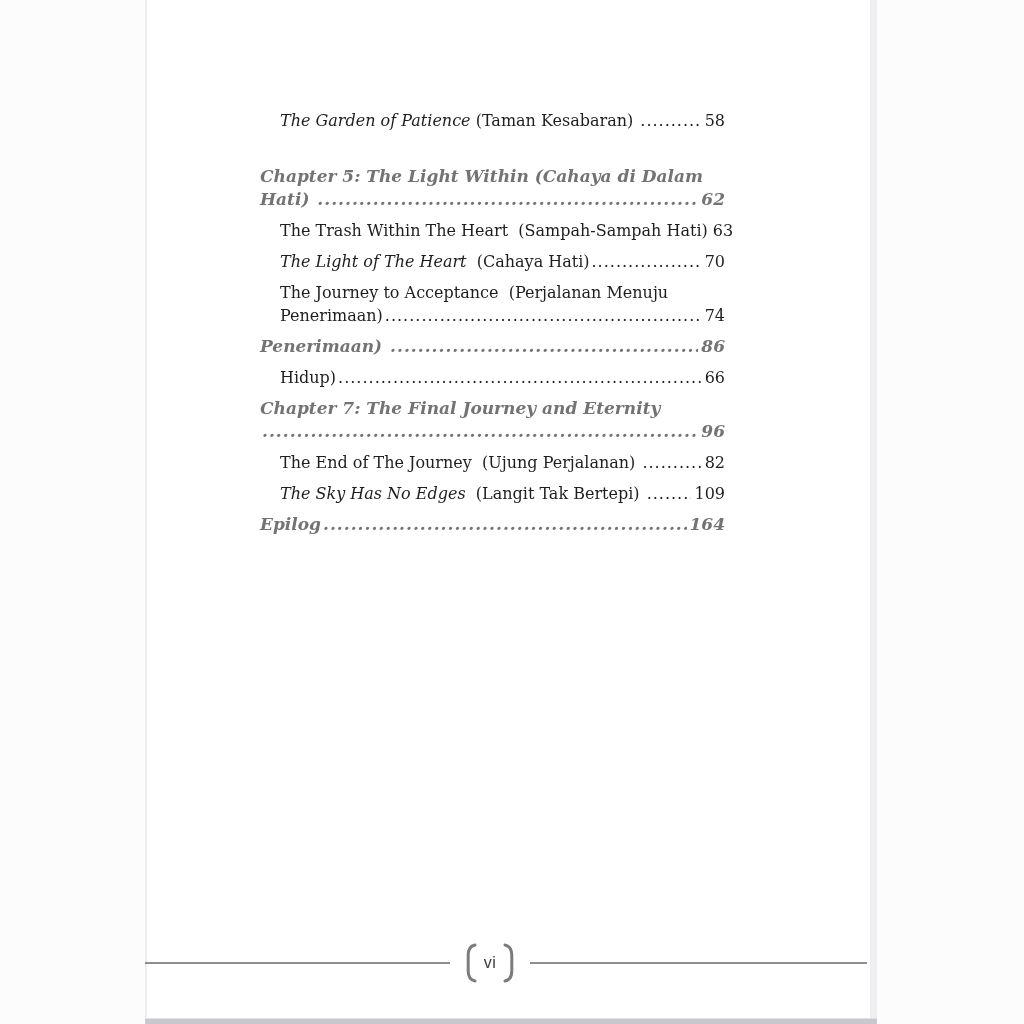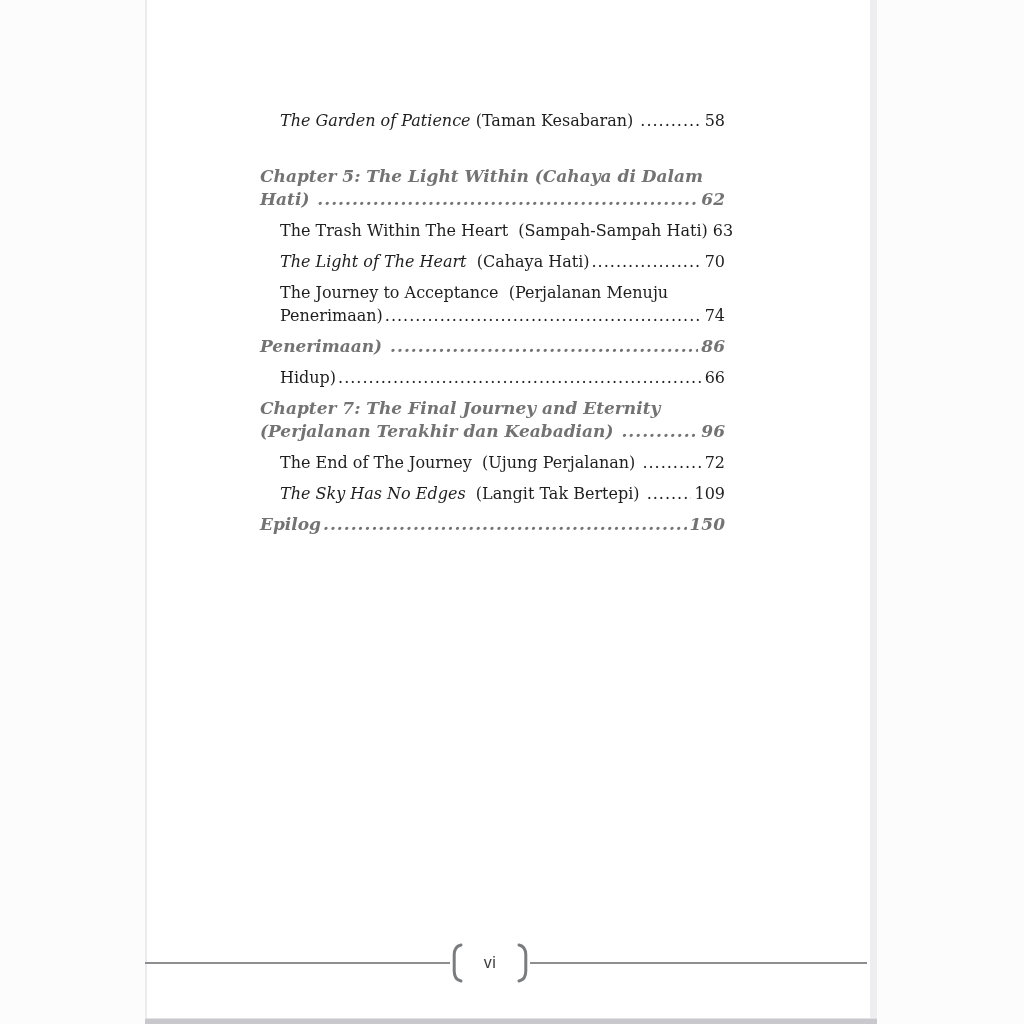--- a/index.html
+++ b/index.html
@@ -71,21 +71,21 @@
 
   
   .footer-rule {
     position: absolute; left: 0; top: 962px;
     width: 722px; height: 2px; background: #8e8e91;
   }
   .ornament {
     position: absolute; left: 305px; top: 938px;
     width: 80px; height: 50px;
     background: #ffffff;
-    display: flex; align-items: center; justify-content: space-between;
+    display: flex; align-items: center; justify-content: center;
     gap: 7px;
   }
   .bracket { display: block; }
   .folio {
     font-family: "Liberation Sans", "DejaVu Sans", sans-serif;
     font-size: 16px; color: #3b3b3b; letter-spacing: 0.5px;
   }
 </style>
 </head>
 <body>
@@ -116,30 +116,30 @@
           <div class="line last"><span class="seg seg-r">Penerimaan)</span><span class="leader"><span class="dots">....................................................................................................................................................................................</span></span><span class="pagenum">74</span></div>
         </div>
         <div class="entry entry-chapter">
           <div class="line last"><span class="seg seg-bi">Penerimaan) </span><span class="leader"><span class="dots">....................................................................................................................................................................................</span></span><span class="pagenum">86</span></div>
         </div>
         <div class="entry entry-sub">
           <div class="line last"><span class="seg seg-r">Hidup)</span><span class="leader"><span class="dots">....................................................................................................................................................................................</span></span><span class="pagenum">66</span></div>
         </div>
         <div class="entry entry-chapter">
           <div class="line"><span class="seg seg-bi">Chapter 7: The Final Journey and Eternity</span></div>
-          <div class="line last"><span class="seg seg-bi">(Perjalanan Terakhir dan Keabadian) </span><span class="leader"><span class="dots">....................................................................................................................................................................................</span></span><span class="pagenum">96</span></div>
+          <div class="line last"><span class="leader"><span class="dots">....................................................................................................................................................................................</span></span><span class="pagenum">96</span></div>
         </div>
         <div class="entry entry-sub">
-          <div class="line last"><span class="seg seg-r">The End of The Journey  (Ujung Perjalanan) </span><span class="leader"><span class="dots">....................................................................................................................................................................................</span></span><span class="pagenum">72</span></div>
+          <div class="line last"><span class="seg seg-r">The End of The Journey  (Ujung Perjalanan) </span><span class="leader"><span class="dots">....................................................................................................................................................................................</span></span><span class="pagenum">82</span></div>
         </div>
         <div class="entry entry-sub">
           <div class="line last"><span class="seg seg-i">The Sky Has No Edges</span><span class="seg seg-r">  (Langit Tak Bertepi) </span><span class="leader"><span class="dots">....................................................................................................................................................................................</span></span><span class="pagenum">109</span></div>
         </div>
         <div class="entry entry-chapter">
-          <div class="line last"><span class="seg seg-bi">Epilog</span><span class="leader"><span class="dots">....................................................................................................................................................................................</span></span><span class="pagenum">150</span></div>
+          <div class="line last"><span class="seg seg-bi">Epilog</span><span class="leader"><span class="dots">....................................................................................................................................................................................</span></span><span class="pagenum">164</span></div>
         </div>
       </div>
 
     <div class="footer-rule"></div>
 
     <div class="ornament">
       <svg class="bracket" width="13" height="40" viewBox="0 0 13 40">
         <path d="M11 2 C5.5 3.2 4.2 7 4.2 12 L4.2 28 C4.2 33 5.5 36.8 11 38" fill="none" stroke="#7b7c7e" stroke-width="3" stroke-linecap="round"></path>
       </svg>
       <span class="folio">vi</span>

